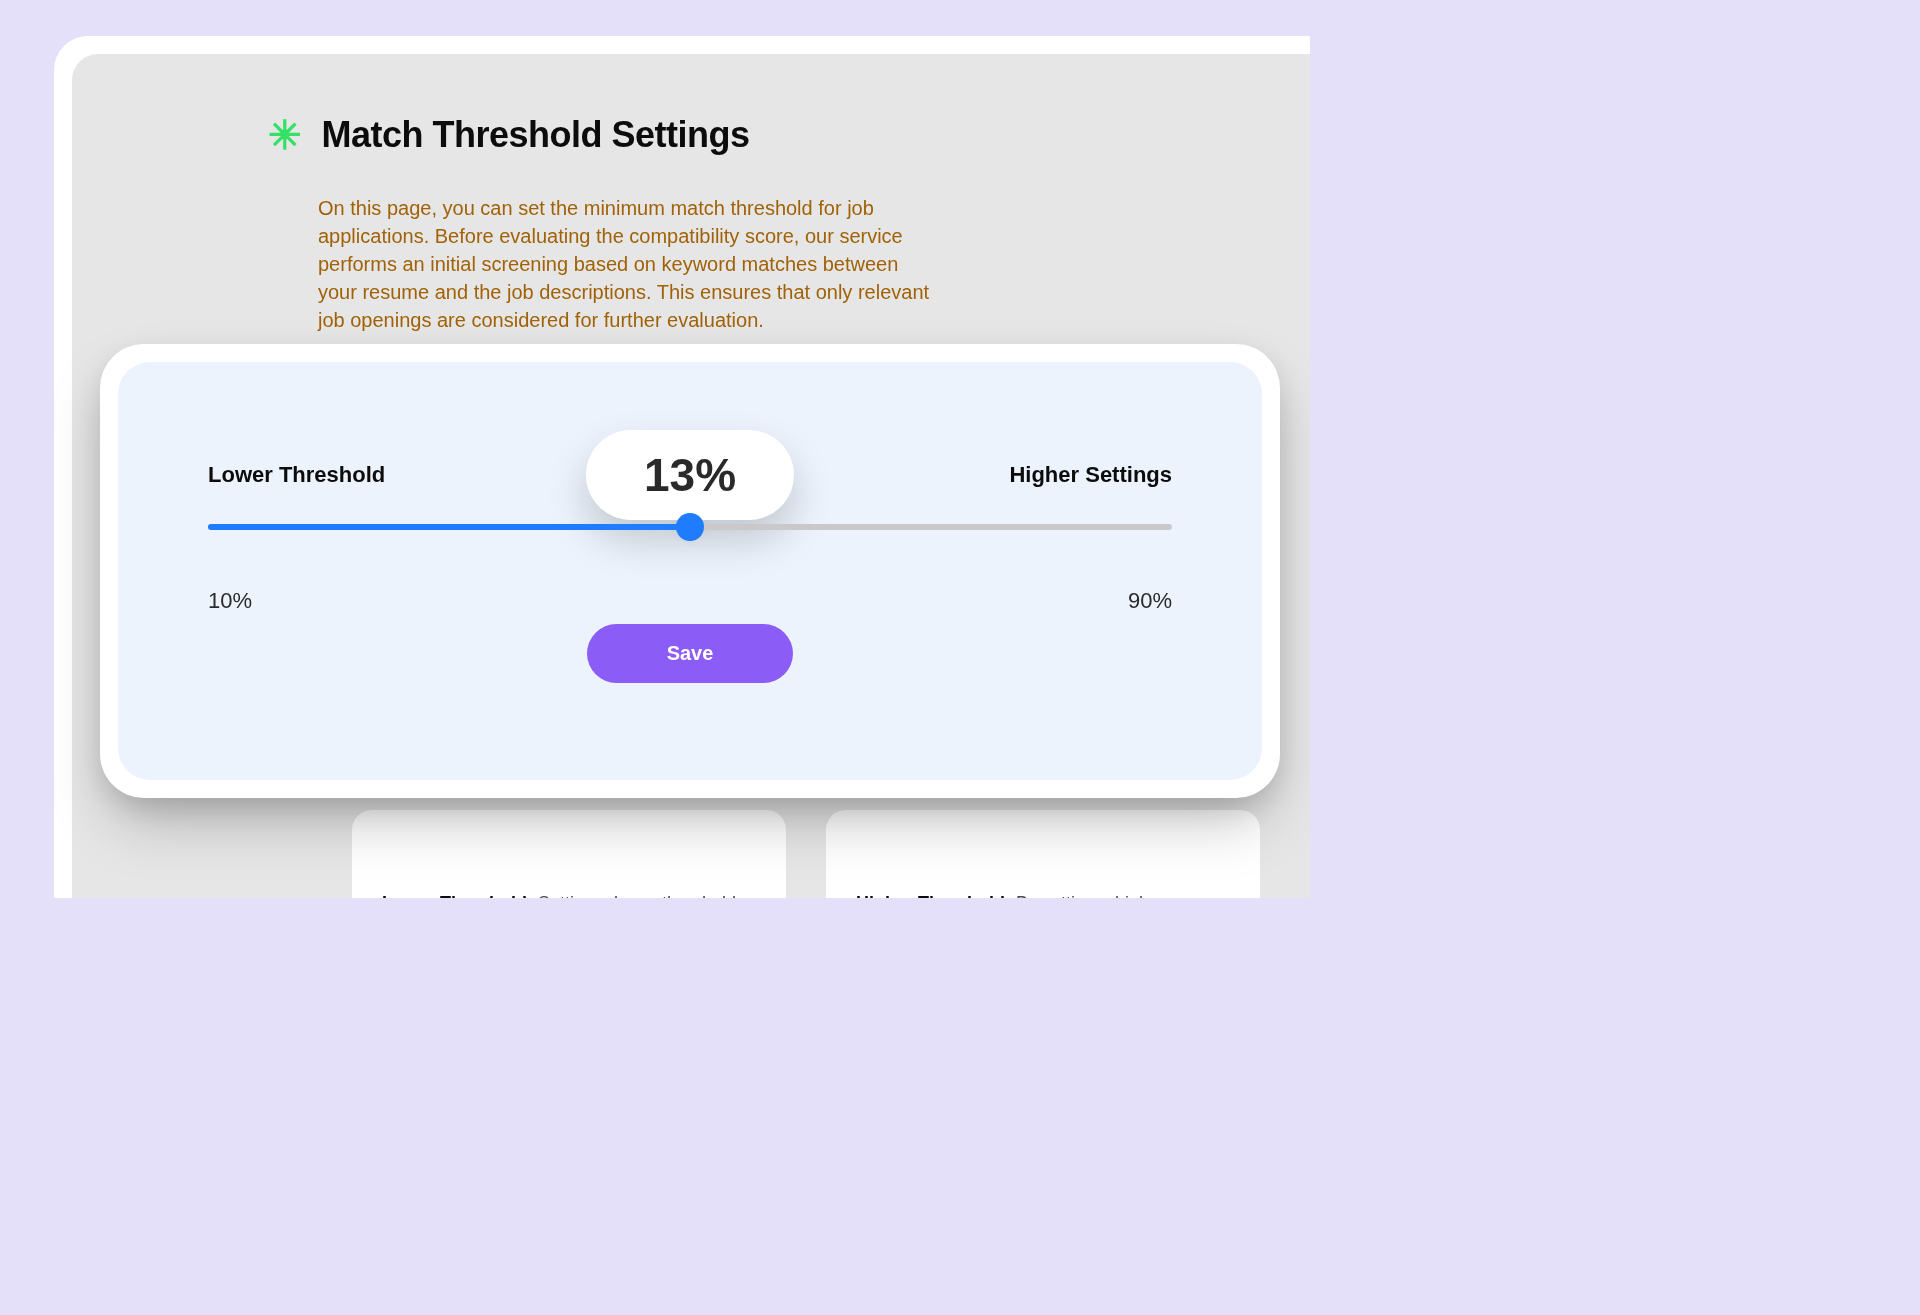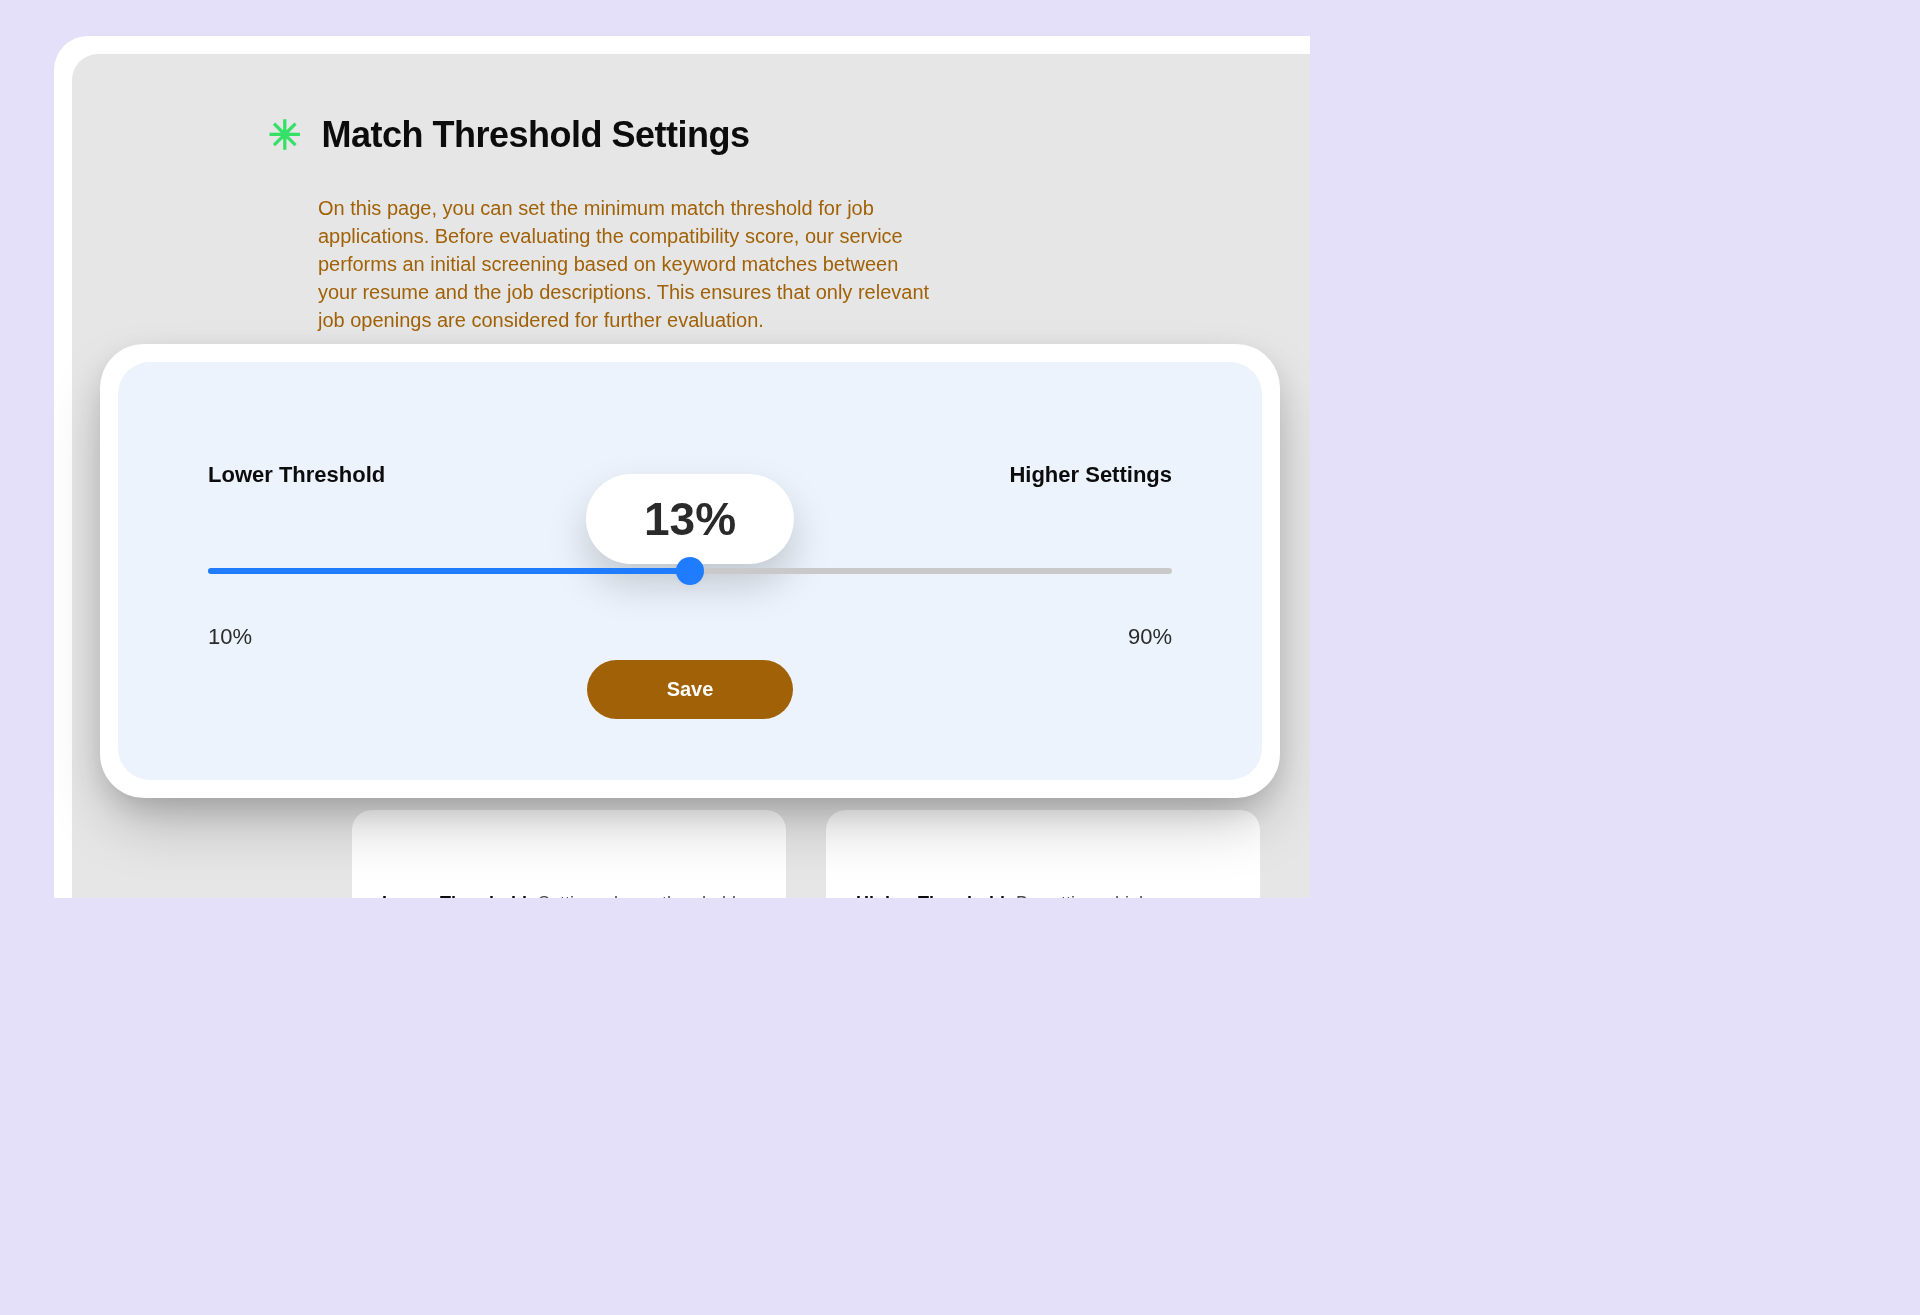--- a/index.html
+++ b/index.html
@@ -102,21 +102,21 @@
       position: relative;
       padding: 100px 90px 40px 90px;
     }
     .slider-labels-top {
       display: flex;
       justify-content: space-between;
       align-items: center;
       font-size: 22px;
       font-weight: 700;
       color: #0c0c0c;
-      margin-bottom: 72px;
+      margin-bottom: 28px;
     }
     .slider-area { position: relative; height: 60px; }
     .track {
       position: absolute;
       left: 0; right: 0;
       top: 8px;
       height: 6px;
       background: #C9C9C9;
       border-radius: 3px;
     }
@@ -137,29 +137,29 @@
       background: #1F7CFF;
       transform: translateX(-50%);
       left: 50%;
       cursor: grab;
     }
     .min-max-row {
       display: flex;
       justify-content: space-between;
       font-size: 22px;
       color: #2a2a2a;
-      margin-top: 4px;
+      margin-top: 12px;
     }
     .save-row {
       display: flex;
       justify-content: center;
       margin-top: 10px;
     }
     .save-btn {
-      background: #a16207;
+      background: #8b5cf6;
       color: #ffffff;
       border: none;
       border-radius: 40px;
       padding: 18px 80px;
       font-size: 20px;
       font-weight: 700;
       cursor: pointer;
     }
 
     .value-bubble {

